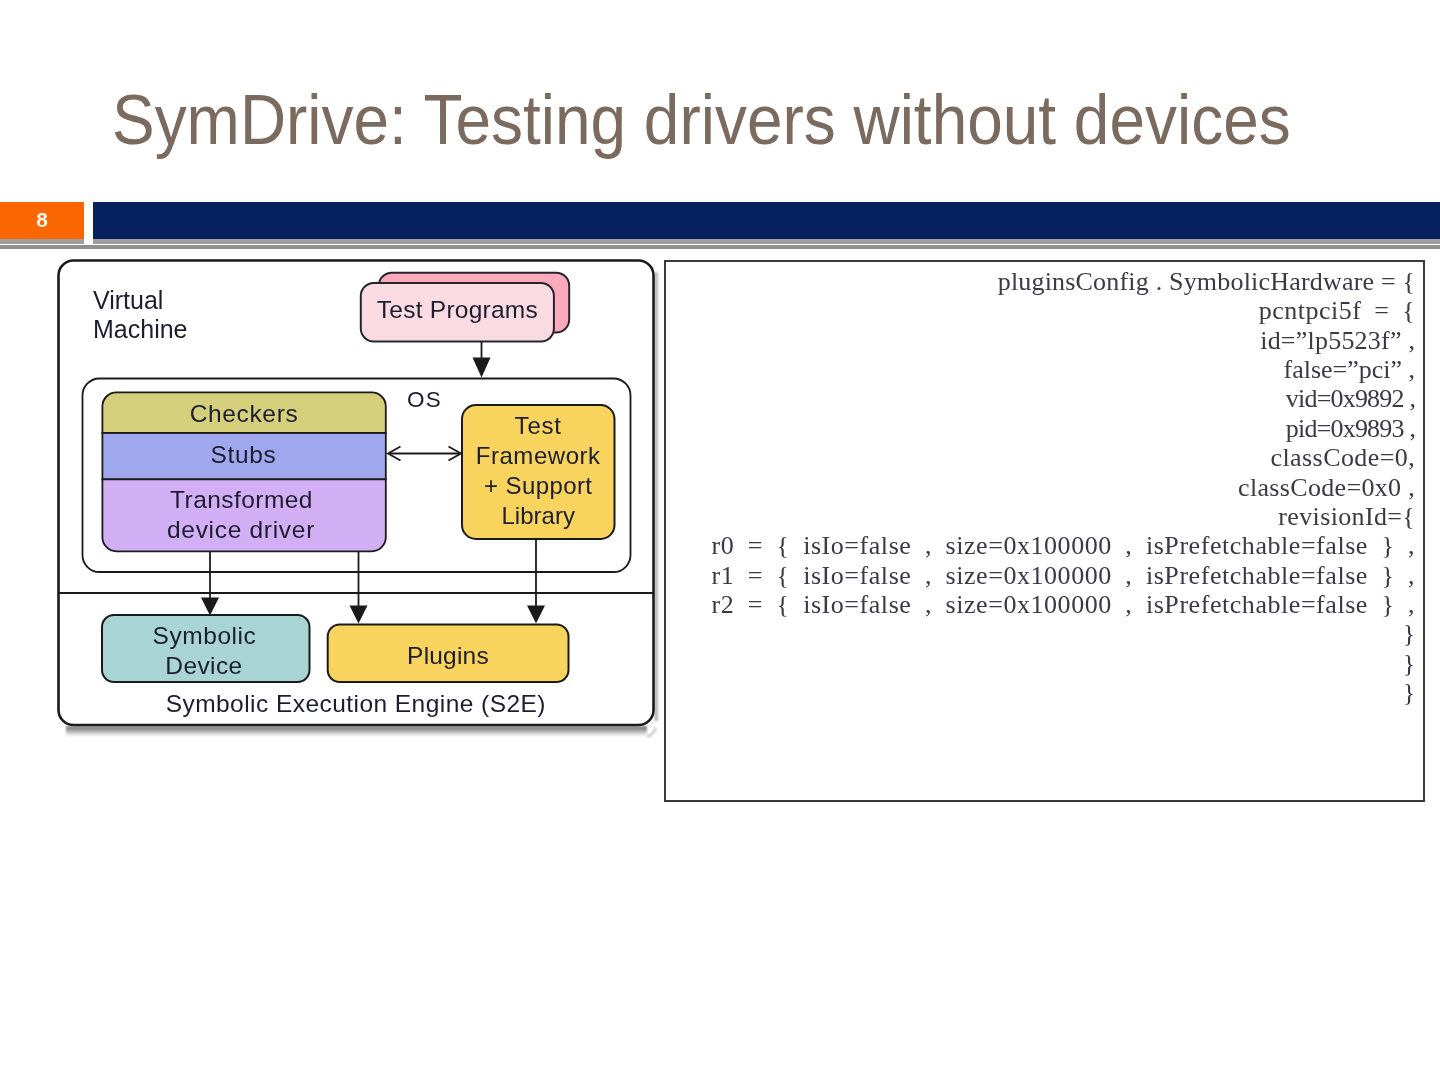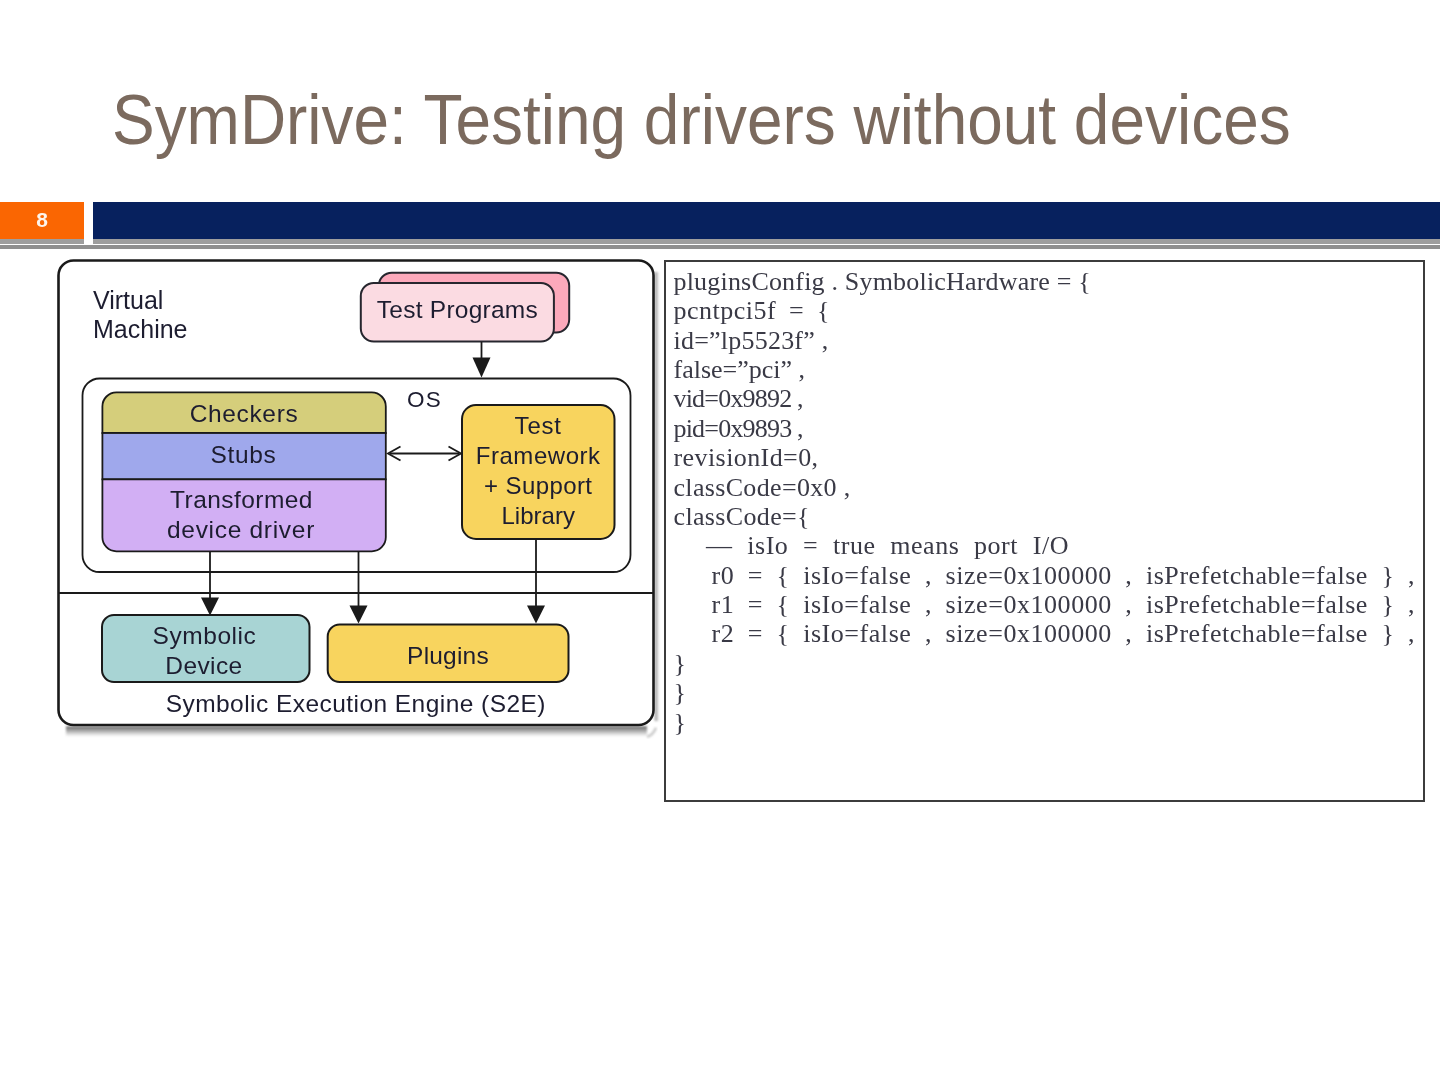--- a/index.html
+++ b/index.html
@@ -10,21 +10,21 @@
   .bar-orange{position:absolute;left:0;top:202px;width:84px;height:36.5px;background:#FA6602;}
   .bar-orange-sh{position:absolute;left:0;top:238.5px;width:84px;height:5.5px;background:#9E9E9E;}
   .bar-navy{position:absolute;left:93px;top:202px;width:1347px;height:36.5px;background:#07215E;}
   .bar-navy-sh{position:absolute;left:93px;top:238.5px;width:1347px;height:5.5px;background:#9E9E9E;}
   .rule{position:absolute;left:0;top:245.2px;width:1440px;height:3.6px;background:#8F8F8F;}
   .pagenum{position:absolute;left:0;top:202px;width:84px;height:36.5px;color:#FDF4EC;
            font-size:21px;font-weight:bold;text-align:center;line-height:36px;}
   .codebox{position:absolute;left:664px;top:259.5px;width:761px;height:542.5px;
            border:2px solid #3C3C3C;box-sizing:border-box;background:#fff;}
   .code{position:absolute;left:673.5px;top:266.8px;font-family:"Liberation Serif", serif;
-        font-size:26px;line-height:29.4px;color:#3A3A46;}
+        font-size:26px;line-height:29.4px;color:#3A3A46;text-align:right;}
   .code div{height:29.4px;white-space:pre;}
 </style>
 </head>
 <body>
 <div class="title">SymDrive: Testing drivers without devices</div>
 <div class="bar-orange"></div>
 <div class="bar-orange-sh"></div>
 <div class="bar-navy"></div>
 <div class="bar-navy-sh"></div>
 <div class="rule"></div>
@@ -111,23 +111,22 @@
 </svg>
 
 <div class="codebox"></div>
 <div class="code">
 <div style="letter-spacing:0.19px">pluginsConfig . SymbolicHardware = {</div>
 <div style="letter-spacing:0.5px;word-spacing:5.8px">pcntpci5f = {</div>
 <div style="letter-spacing:0.22px">id=”lp5523f” ,</div>
 <div style="letter-spacing:0px">false=”pci” ,</div>
 <div style="letter-spacing:-0.8px">vid=0x9892 ,</div>
 <div style="letter-spacing:-0.8px">pid=0x9893 ,</div>
-<div style="letter-spacing:0.42px">revisionId=0,</div>
+<div style="letter-spacing:0.42px">classCode=0,</div>
 <div style="letter-spacing:0.33px">classCode=0x0 ,</div>
-<div style="letter-spacing:0.35px">classCode={</div>
-<div style="padding-left:32.5px;letter-spacing:0.55px;word-spacing:7.6px">— isIo = true means port I/O</div>
+<div style="letter-spacing:0.35px">revisionId={</div>
 <div style="padding-left:38px;letter-spacing:0.55px;word-spacing:6.5px">r0 = { isIo=false , size=0x100000 , isPrefetchable=false } ,</div>
 <div style="padding-left:38px;letter-spacing:0.55px;word-spacing:6.5px">r1 = { isIo=false , size=0x100000 , isPrefetchable=false } ,</div>
 <div style="padding-left:38px;letter-spacing:0.55px;word-spacing:6.5px">r2 = { isIo=false , size=0x100000 , isPrefetchable=false } ,</div>
 <div>}</div>
 <div>}</div>
 <div>}</div>
 </div>
 
 </body></html>

